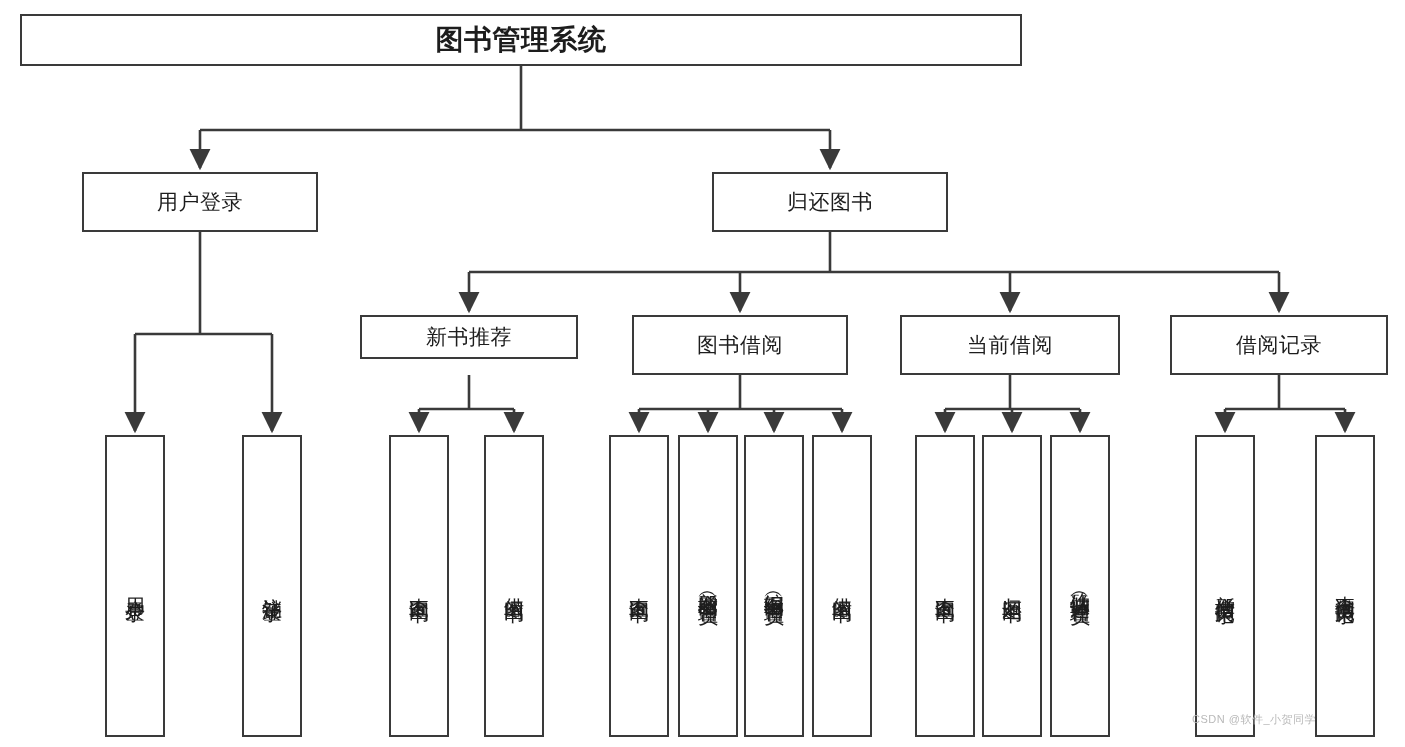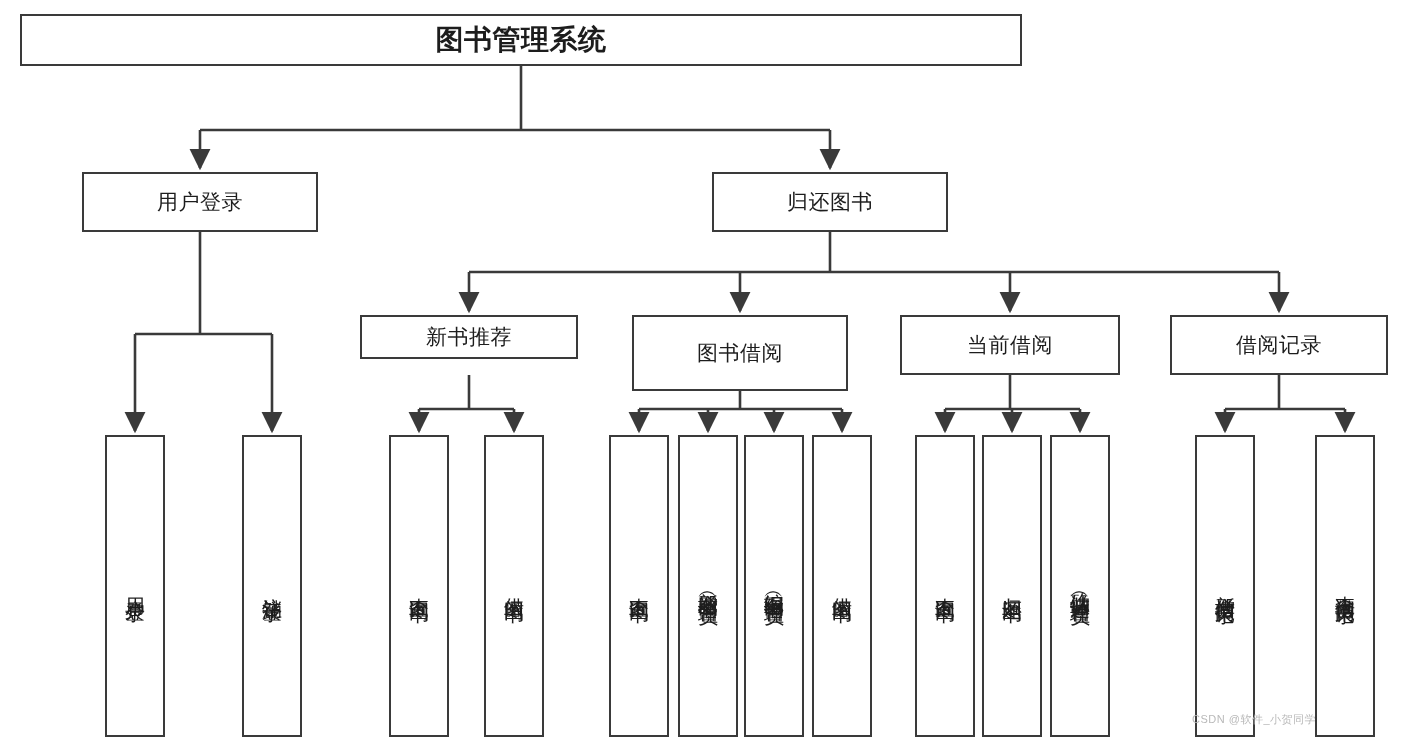--- a/index.html
+++ b/index.html
@@ -132,21 +132,21 @@
   <div class="node h" style="left:82px; top:172px; width:236px; height:60px;">
     <span class="label">用户登录</span>
   </div>
   <div class="node h" style="left:712px; top:172px; width:236px; height:60px;">
     <span class="label">归还图书</span>
   </div>
 
   <div class="node h" style="left:360px; top:315px; width:218px; height:44px;">
     <span class="label">新书推荐</span>
   </div>
-  <div class="node h" style="left:632px; top:315px; width:216px; height:76px;">
+  <div class="node h" style="left:632px; top:315px; width:216px; height:60px;">
     <span class="label">图书借阅</span>
   </div>
   <div class="node h" style="left:900px; top:315px; width:220px; height:60px;">
     <span class="label">当前借阅</span>
   </div>
   <div class="node h" style="left:1170px; top:315px; width:218px; height:60px;">
     <span class="label">借阅记录</span>
   </div>
 
   <div class="node v" style="left:105px; top:435px; width:60px; height:302px;">

